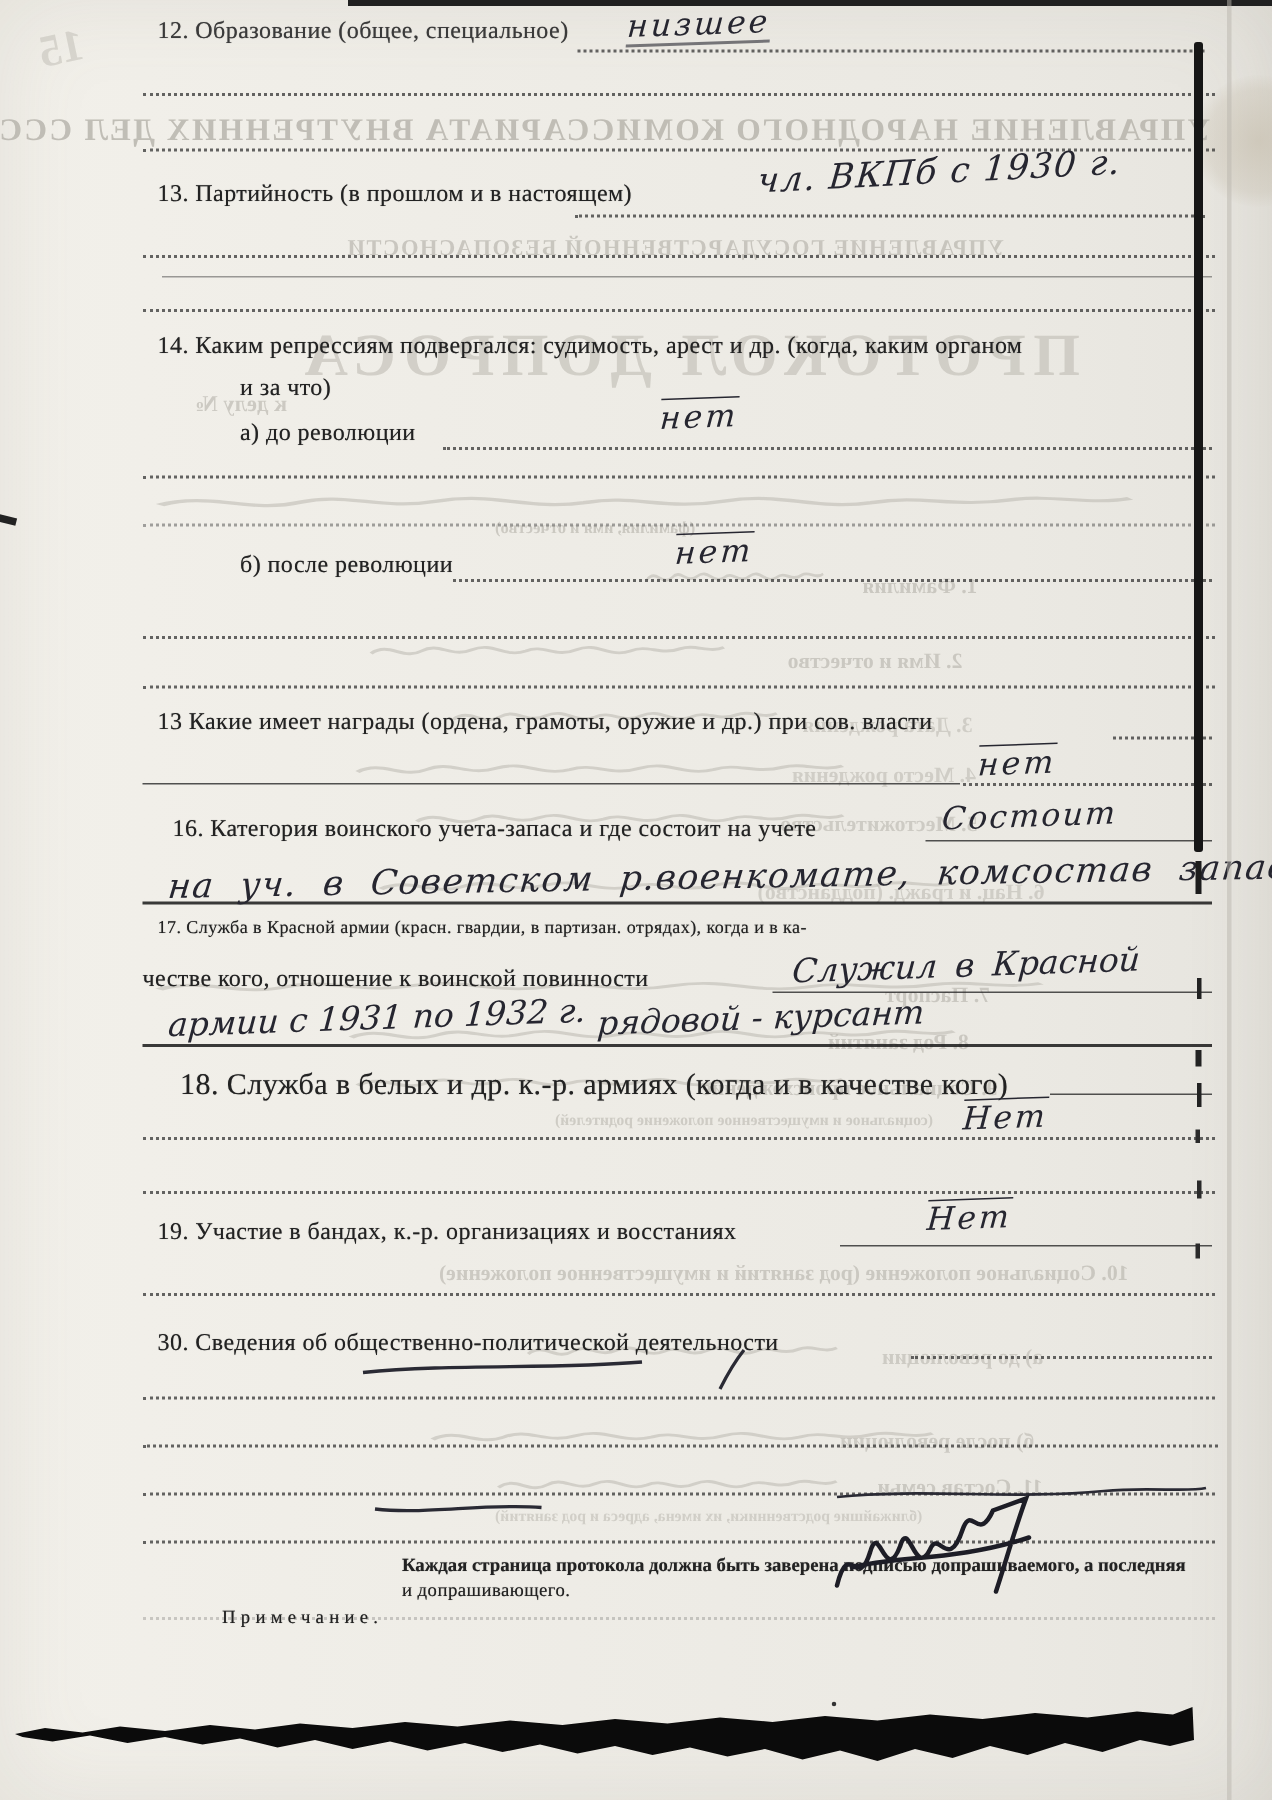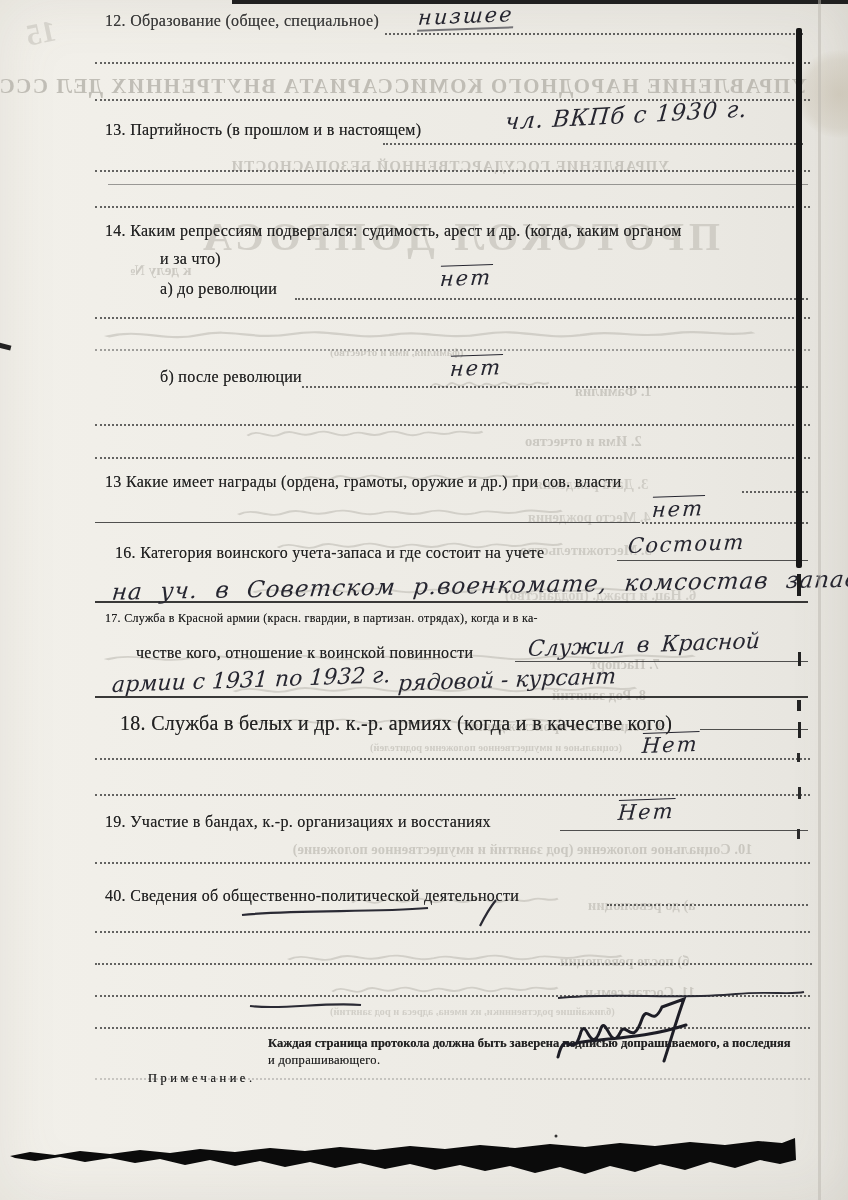--- a/index.html
+++ b/index.html
@@ -141,24 +141,24 @@
 
   <div class="pt" style="left:105px;top:12px;font-size:16px;color:#3a3a3a;">12. Образование (общее, специальное)</div>
   <div class="pt" style="left:105px;top:121px;font-size:16px;">13. Партийность (в прошлом и в настоящем)</div>
   <div class="pt" style="left:105px;top:222px;font-size:16px;">14. Каким репрессиям подвергался: судимость, арест и  др.  (когда,  каким  органом</div>
   <div class="pt" style="left:160px;top:250px;font-size:16px;">и  за  что)</div>
   <div class="pt" style="left:160px;top:280px;font-size:16px;">а)  до  революции</div>
   <div class="pt" style="left:160px;top:368px;font-size:16px;">б)  после революции</div>
   <div class="pt" style="left:105px;top:473px;font-size:16px;">13  Какие  имеет  награды  (ордена,  грамоты,  оружие  и  др.)  при сов.  власти</div>
   <div class="pt" style="left:115px;top:544px;font-size:16px;">16. Категория воинского учета-запаса  и  где  состоит  на  учете</div>
   <div class="pt" style="left:105px;top:611px;font-size:12px;">17. Служба  в  Красной  армии  (красн. гвардии,  в  партизан.  отрядах),  когда  и  в  ка-</div>
-  <div class="pt" style="left:95px;top:644px;font-size:16px;margin-left:41px;">честве  кого,  отношение  к  воинской  повинности</div>
+  <div class="pt" style="left:95px;top:644px;font-size:16px;">честве  кого,  отношение  к  воинской  повинности</div>
   <div class="pt" style="left:120px;top:712px;font-size:20px;">18. Служба в белых и др.  к.-р.  армиях  (когда  и  в  качестве  кого)</div>
   <div class="pt" style="left:105px;top:813px;font-size:16px;">19. Участие  в  бандах,  к.-р.  организациях  и  восстаниях</div>
-  <div class="pt" style="left:105px;top:887px;font-size:16px;">40. Сведения  об  общественно-политической  деятельности</div>
+  <div class="pt" style="left:105px;top:887px;font-size:16px;">30. Сведения  об  общественно-политической  деятельности</div>
 
   <div class="pt" style="left:148px;top:1071px;font-size:12.5px;letter-spacing:3.5px;">Примечание.</div>
   <div class="pt" style="left:268px;top:1036px;font-size:12.5px;font-weight:bold;letter-spacing:0;">Каждая  страница  протокола  должна  быть  заверена  подписью  допрашиваемого,  а  последняя</div>
   <div class="pt" style="left:268px;top:1053px;font-size:12.5px;">и  допрашивающего.</div>
 
   <div class="hw" style="left:418px;top:4px;font-size:21px;letter-spacing:2px;border-bottom:2px solid rgba(38,38,48,.6);">низшее</div>
   <div class="hw" style="left:505px;top:102px;font-size:23px;letter-spacing:1px;transform:rotate(-3deg) skewX(-8deg);">чл. ВКПб  с 1930 г.</div>
   <div class="hw ov" style="left:440px;top:266px;font-size:21px;letter-spacing:2px;">нет</div>
   <div class="hw ov" style="left:450px;top:356px;font-size:21px;letter-spacing:2px;">нет</div>
   <div class="hw ov" style="left:652px;top:497px;font-size:21px;letter-spacing:2px;">нет</div>

